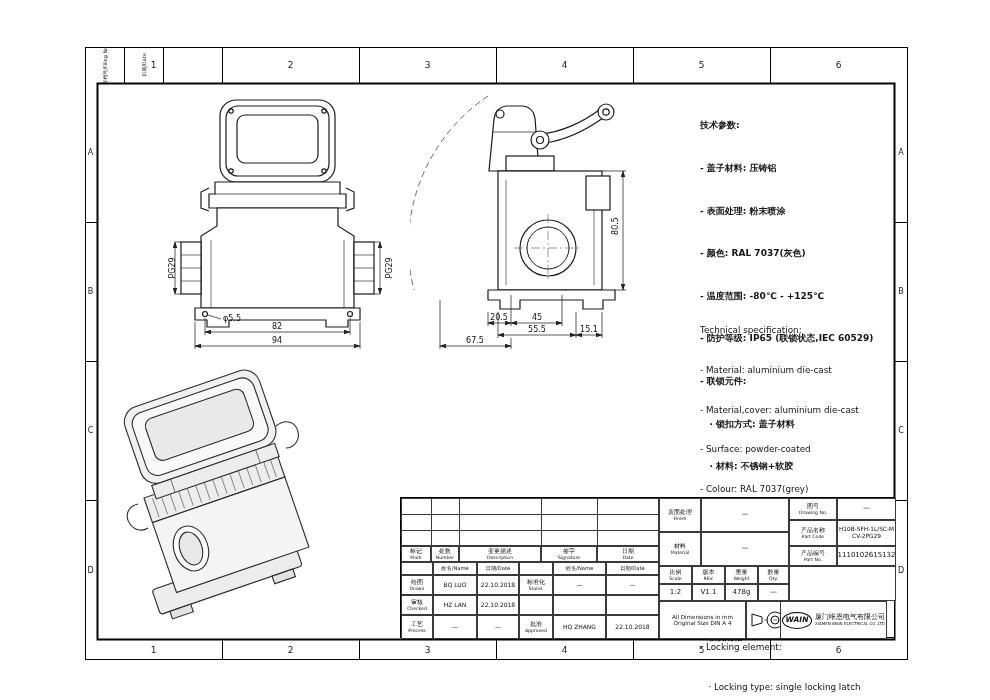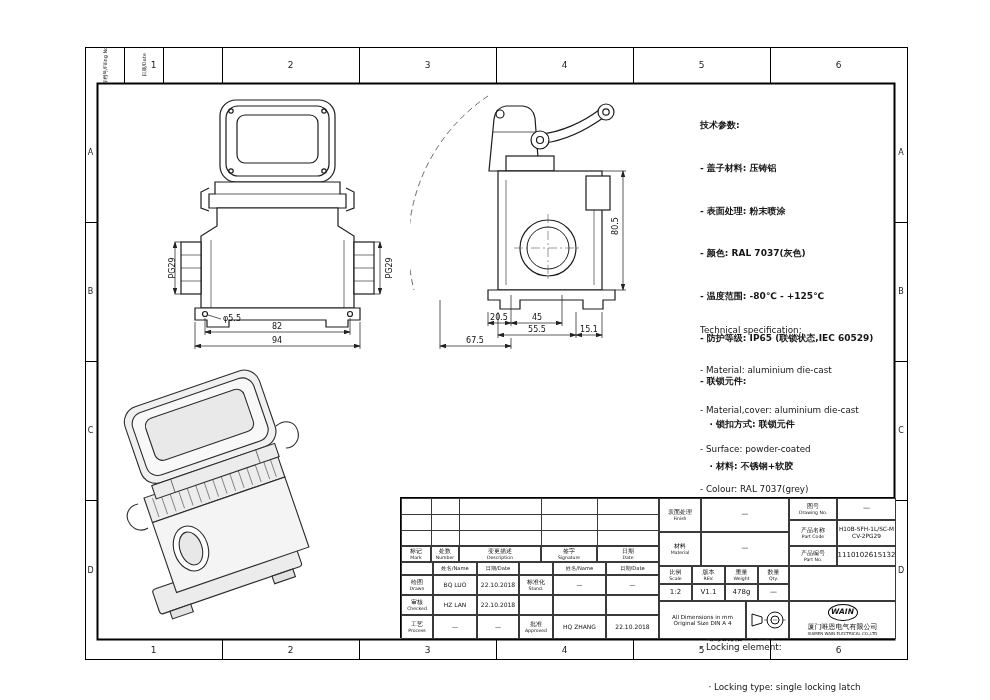--- a/index.html
+++ b/index.html
@@ -219,21 +219,21 @@
   </svg>
 
   <div class="spec cn" style="left:700px;top:90px;width:198px">
     <div>技术参数:</div>
     <div>- 盖子材料: 压铸铝</div>
     <div>- 表面处理: 粉末喷涂</div>
     <div>- 颜色: RAL 7037(灰色)</div>
     <div>- 温度范围: -80℃ - +125℃</div>
     <div>- 防护等级: IP65 (联锁状态,IEC 60529)</div>
     <div>- 联锁元件:</div>
-    <div>   · 锁扣方式: 联锁元件</div>
+    <div>   · 锁扣方式: 盖子材料</div>
     <div>   · 材料: 不锈钢+软胶</div>
     <div>- 密封元件: NBR</div>
     <div>- 出线方向: 侧出线</div>
     <div>- 出线孔数: 2</div>
     <div>- 螺纹规格: PG29</div>
   </div>
 
   <div class="spec en" style="left:700px;top:298px;width:198px">
     <div>Technical specification:</div>
     <div>- Material: aluminium die-cast</div>
@@ -430,21 +430,21 @@
           <path d="M3,6 L3,18 L13,15 L13,9 Z"></path>
           <circle cx="26" cy="12" r="8"></circle>
           <circle cx="26" cy="12" r="4"></circle>
           <path d="M15,12 h22" stroke-width="0.5" stroke-dasharray="4,2,1,2"></path>
         </g>
       </svg>
     </div>
 
     <div class="tc" style="left:388px;top:68px;width:107px;height:35px"></div>
 
-    <div class="tc company" style="left:388px;top:103px;width:107px;height:38px;flex-direction:column">
+    <div class="tc company" style="left:379px;top:103px;width:107px;height:38px;flex-direction:row">
       <div class="logo-oval">
           <span>WAIN</span>
         </div>
       <div class="cwrap">
         <span class="ccn">厦门唯恩电气有限公司</span>
         <span class="cen">XIAMEN WAIN ELECTRICAL CO.,LTD</span>
       </div>
     </div>
   </div>
 

